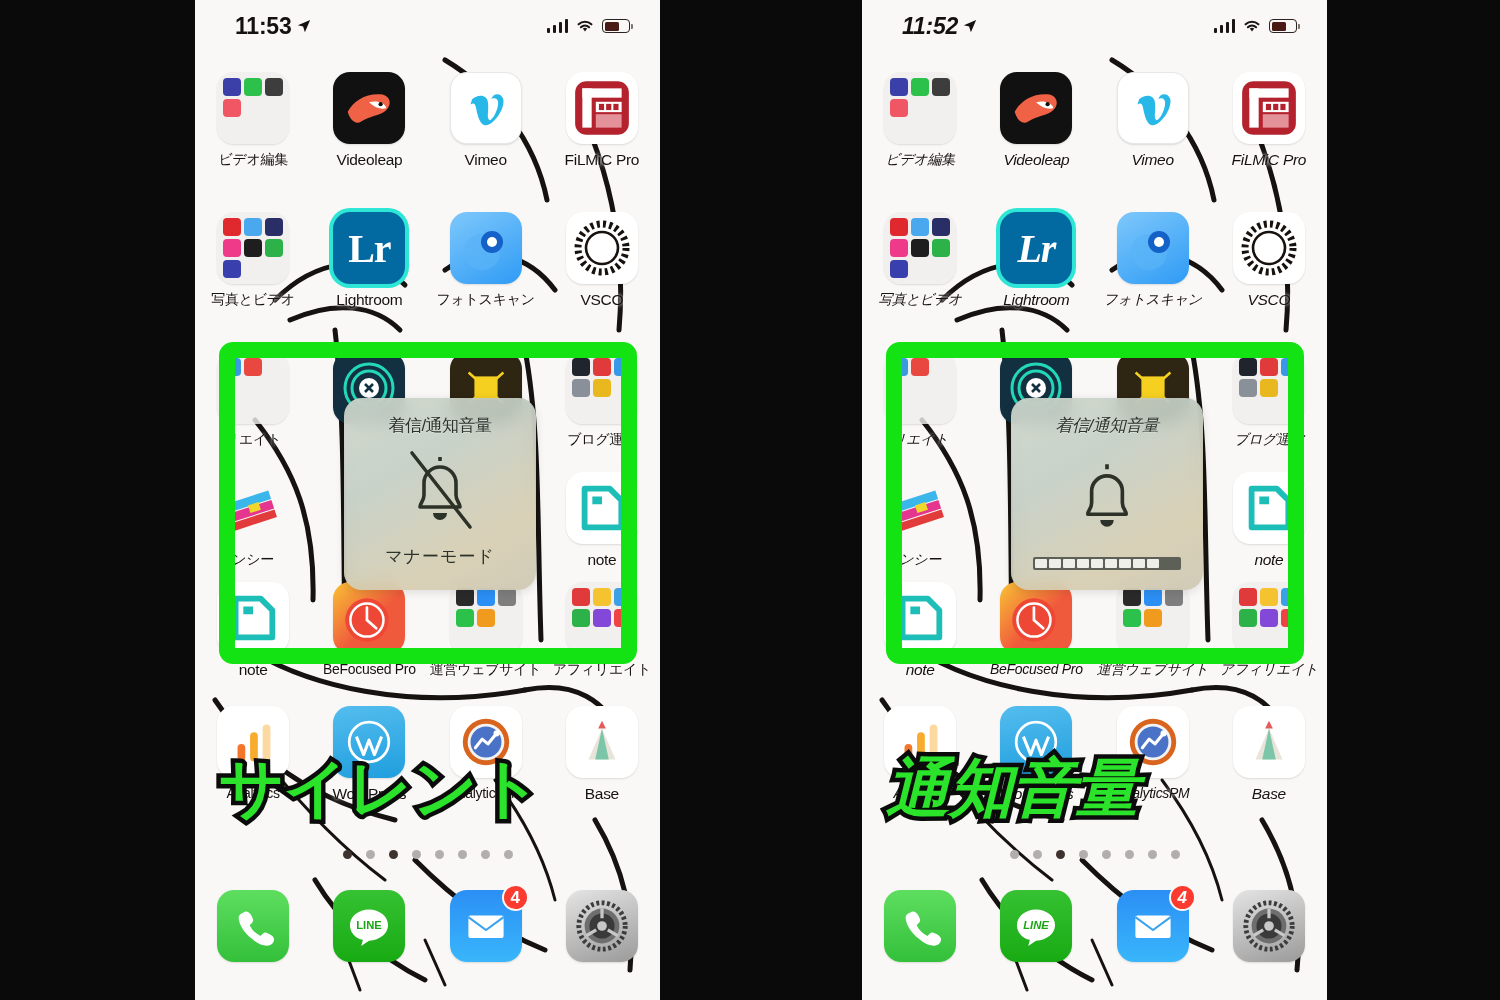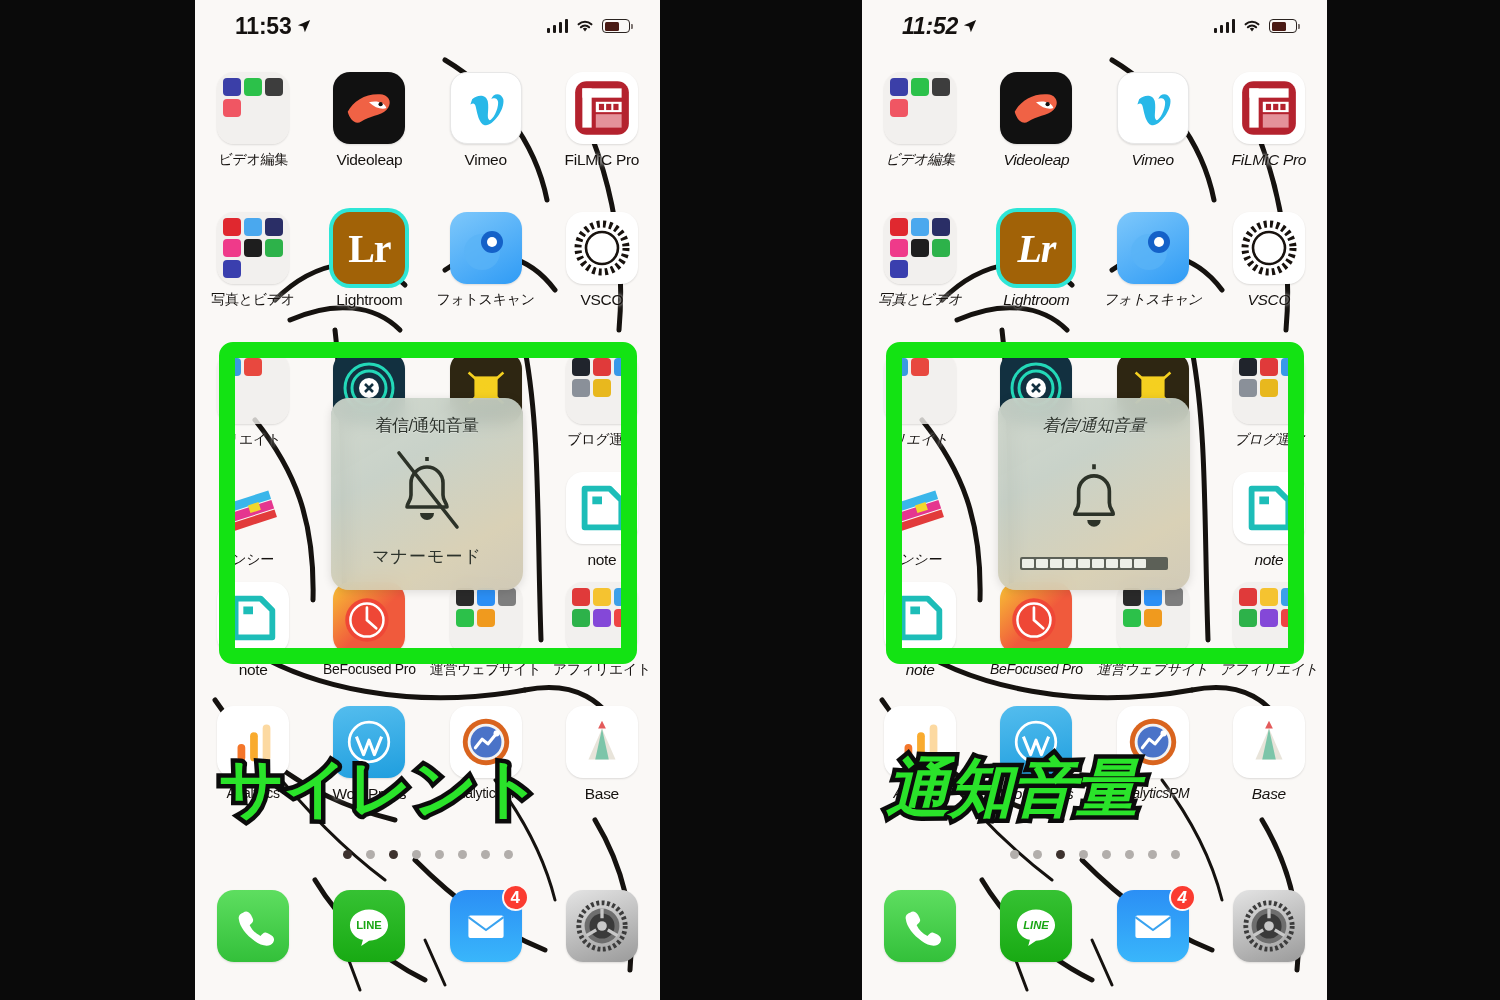--- a/index.html
+++ b/index.html
@@ -101,21 +101,21 @@
     width: 100%; height: 100%;
     display: grid; grid-template-columns: repeat(3,1fr); grid-template-rows: repeat(3,1fr);
     gap: 3px;
   }
   .folder .mini span { border-radius: 4px; display:block; }
 
   
   .ic-videoleap { background: #111; }
   .ic-vimeo { background: #fff; border:1px solid #e7e7e7; }
   .ic-filmic { background: #fff; }
-  .ic-lightroom { background: #a16207; box-shadow: 0 0 0 4px #2ee6d6, 0 1px 3px rgba(0,0,0,.25); }
+  .ic-lightroom { background: #0369a1; box-shadow: 0 0 0 4px #2ee6d6, 0 1px 3px rgba(0,0,0,.25); }
   .ic-lightroom .lr { color:#fff; font-size:40px; font-weight:bold; letter-spacing:-1px; font-family:"Liberation Serif",serif; }
   .ic-photoscan { background: linear-gradient(150deg,#7ec8fb,#2f9bf5); }
   .ic-vsco { background:#fff; }
   .ic-note { background:#fff; }
   .ic-befocused { background: linear-gradient(135deg,#f8c234 0%,#f05a3c 55%); }
   .ic-phone { background: linear-gradient(180deg,#5ede60,#33c03a); }
   .ic-line { background: linear-gradient(180deg,#36c233,#18aa13); }
   .ic-mail { background: linear-gradient(180deg,#2b8ff5,#39b6fb); }
   .ic-settings { background: linear-gradient(160deg,#e4e4e4,#9a9a9a); }
   .ic-wordpress { background: linear-gradient(170deg,#54bdee,#1f9ede); }
@@ -137,20 +137,21 @@
   .hud {
     position: absolute;
     width: 192px; height: 192px;
     border-radius: 18px;
     background: linear-gradient(150deg, rgba(206,214,203,.93) 0%, rgba(196,206,196,.92) 35%, rgba(214,205,176,.92) 75%, rgba(205,198,178,.92) 100%);
     backdrop-filter: blur(8px);
     box-shadow: 0 2px 10px rgba(0,0,0,.12);
     z-index: 14;
     display:flex; flex-direction:column; align-items:center;
     padding-top: 16px;
+    margin-left: 13px;
   }
   .hud-title {
     font-size: 17px; color:#2d332c; letter-spacing:-0.5px;
     text-shadow: 0 1px 0 rgba(255,255,255,.35);
   }
   .hud-art { flex:1; display:flex; align-items:center; justify-content:center; width:100%; }
   .hud-sub { font-size: 17px; color:#2d332c; padding-bottom:22px; letter-spacing:1px; }
   .hud-bar {
     width: 148px; height: 13px;
     background: #5c6057; border-radius: 2px;

